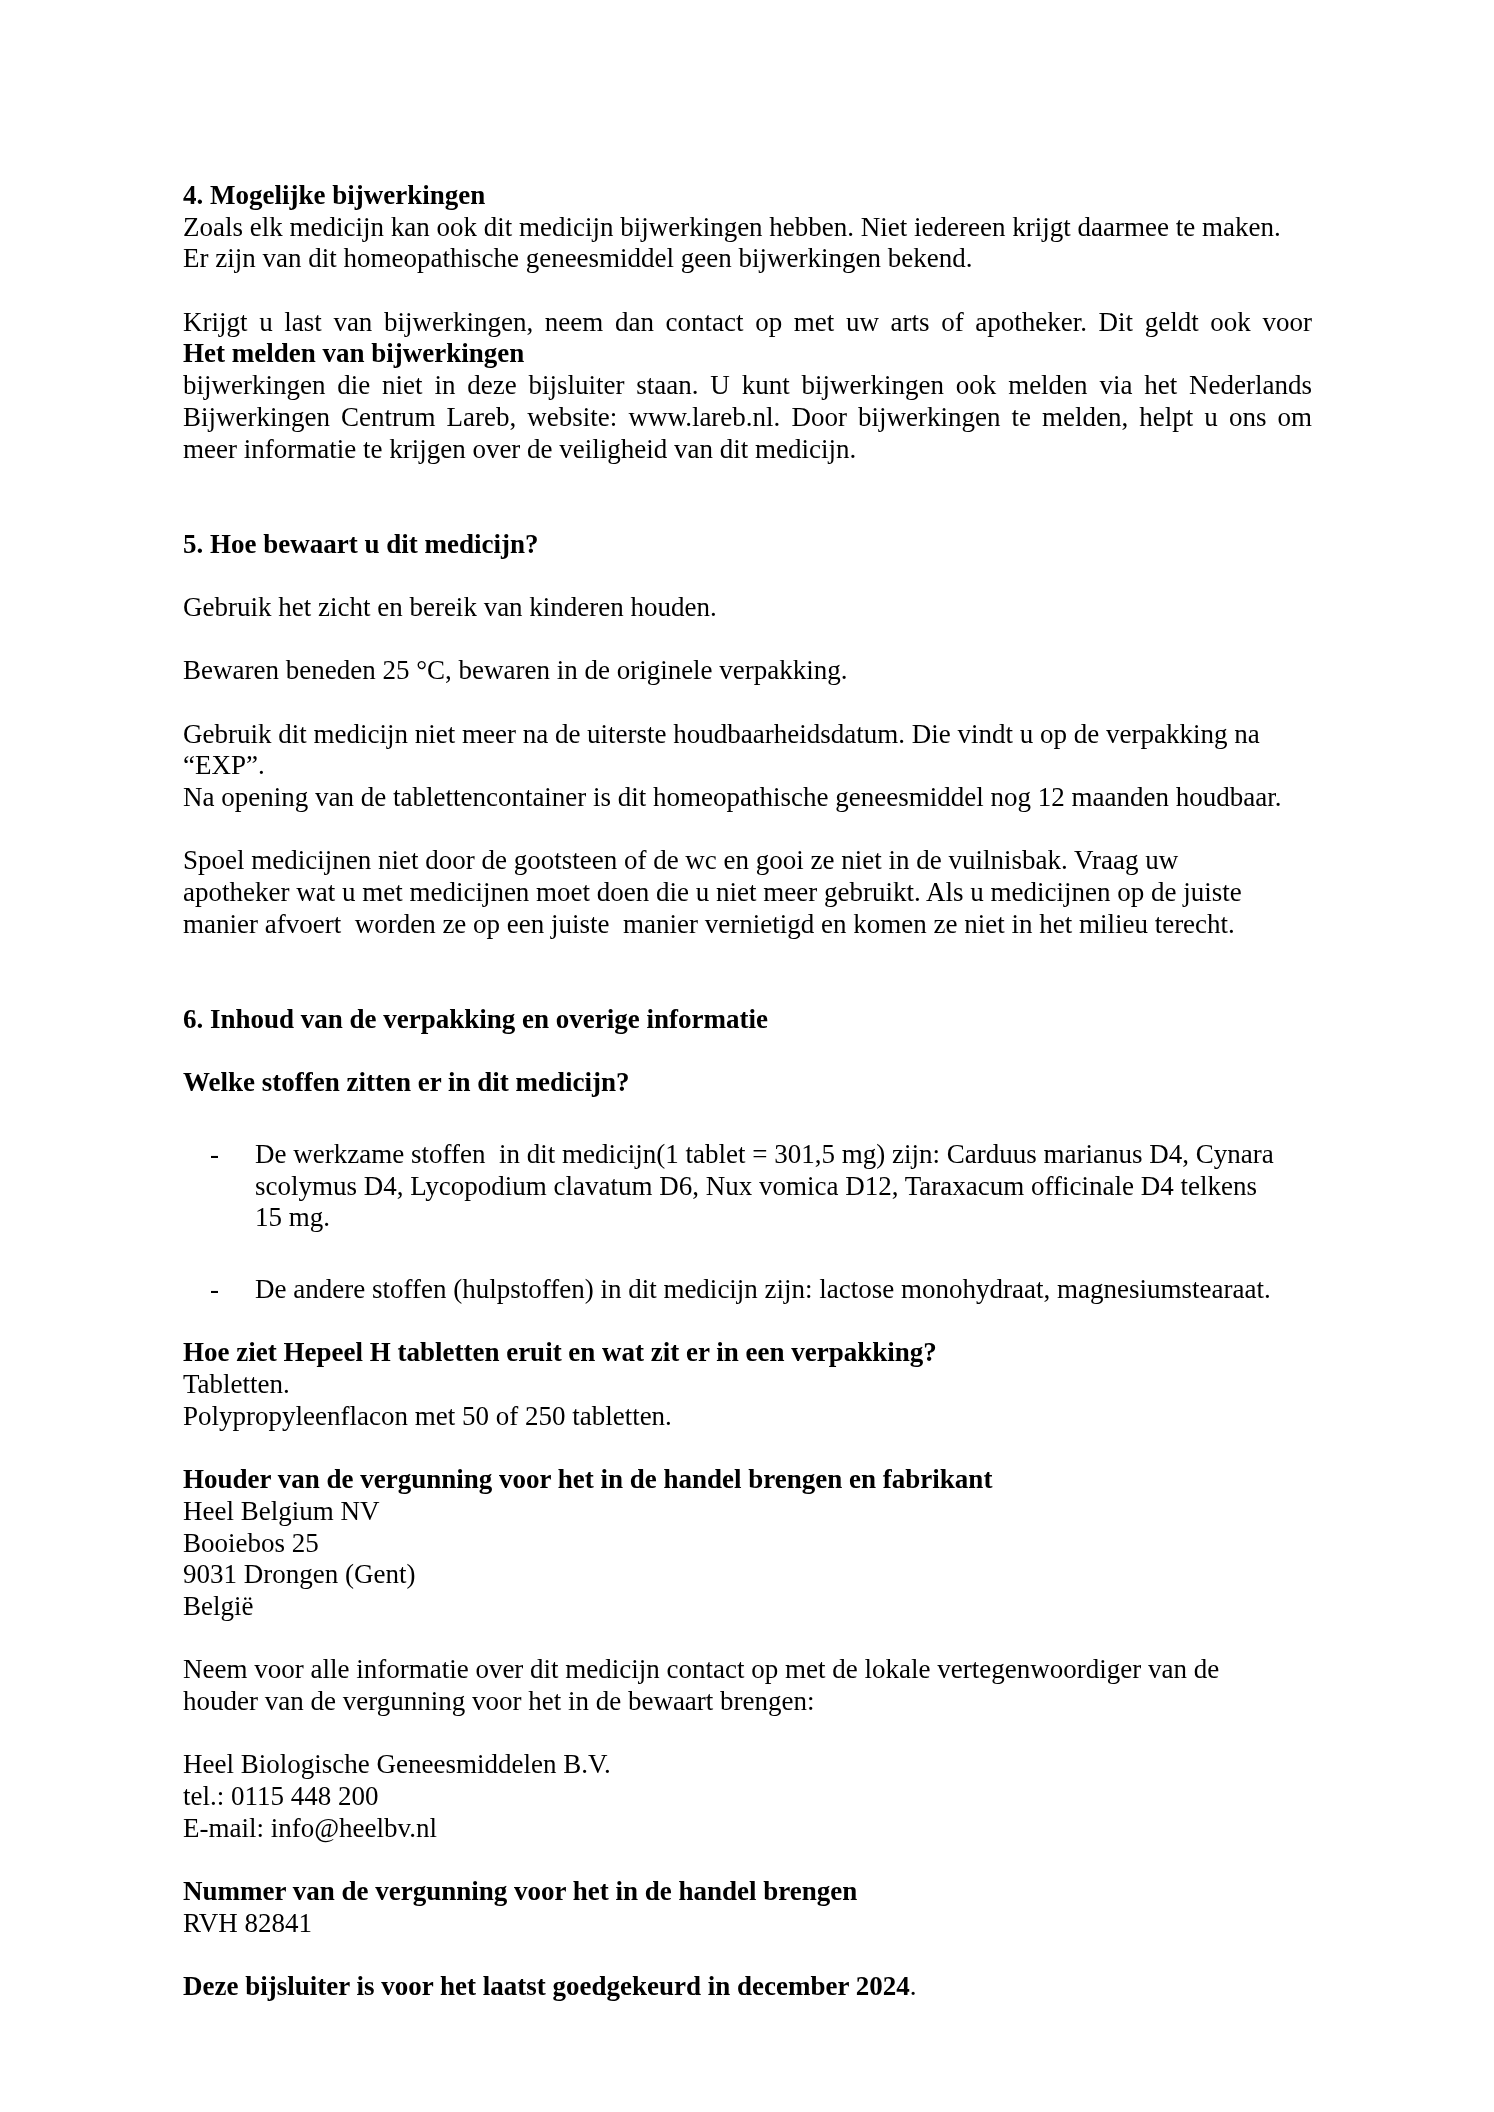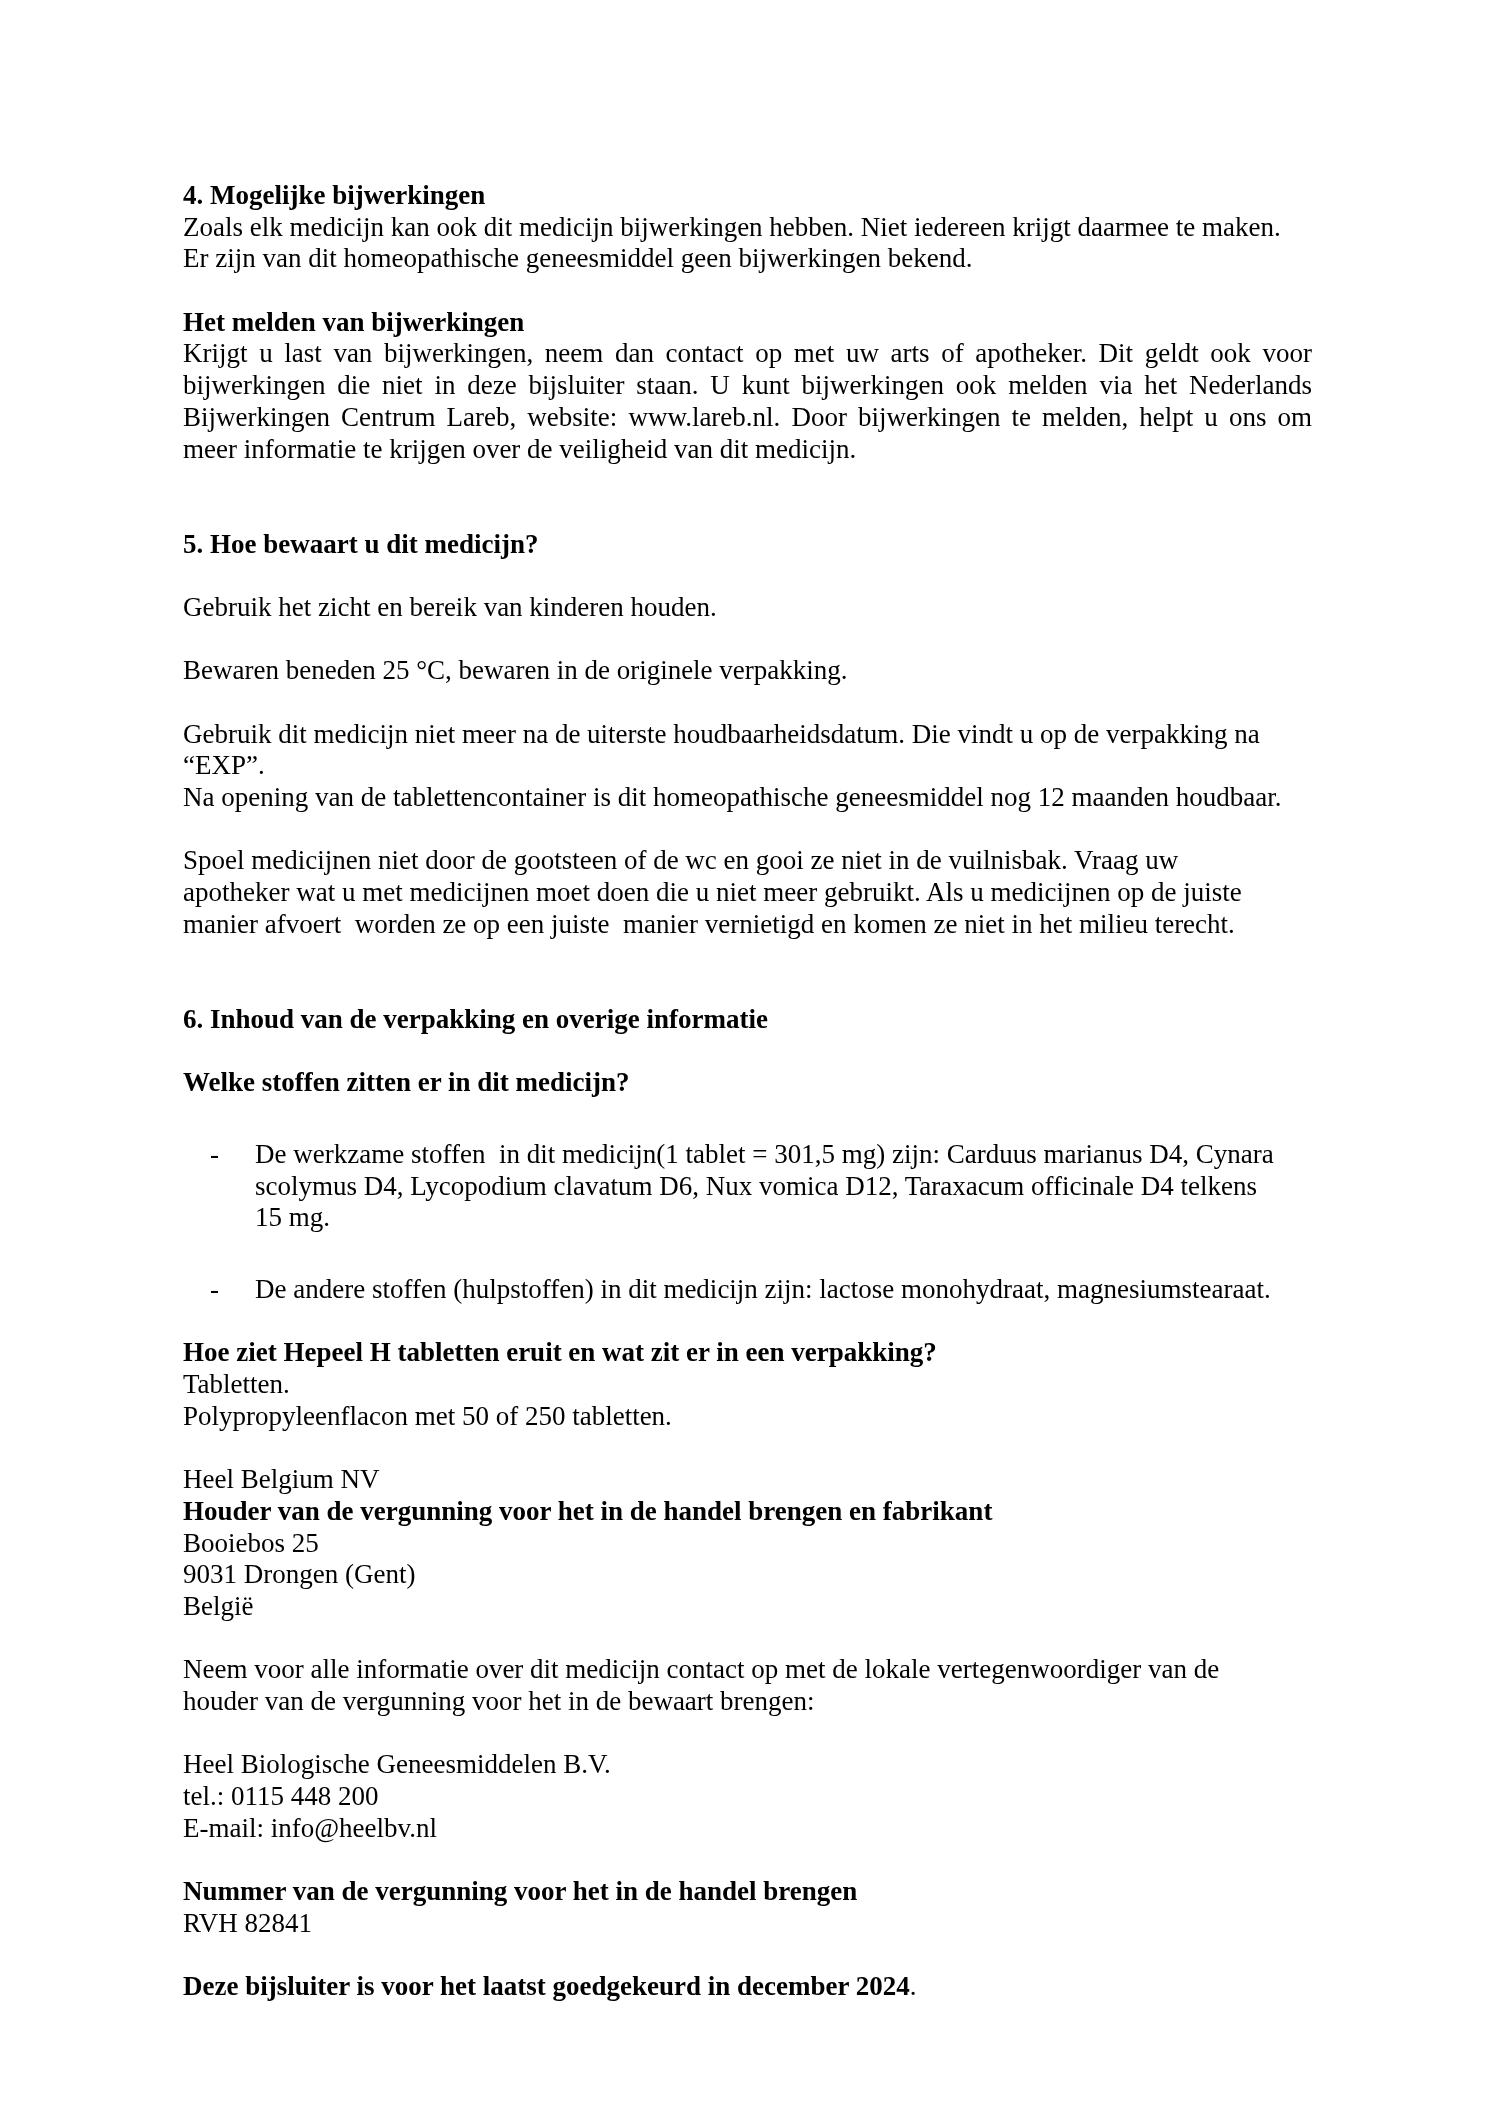--- a/index.html
+++ b/index.html
@@ -34,22 +34,22 @@
 </head>
 <body>
 
 <div class="page">
 
   <div class="line bold">4. Mogelijke bijwerkingen</div>
   <div class="line">Zoals elk medicijn kan ook dit medicijn bijwerkingen hebben. Niet iedereen krijgt daarmee te maken.</div>
   <div class="line">Er zijn van dit homeopathische geneesmiddel geen bijwerkingen bekend.</div>
   <div class="line blank"></div>
 
+  <div class="line just">Krijgt u last van bijwerkingen, neem dan contact op met uw arts of apotheker. Dit geldt ook voor</div>
   <div class="line bold">Het melden van bijwerkingen</div>
-  <div class="line just">Krijgt u last van bijwerkingen, neem dan contact op met uw arts of apotheker. Dit geldt ook voor</div>
   <div class="line just">bijwerkingen die niet in deze bijsluiter staan. U kunt bijwerkingen ook melden via het Nederlands</div>
   <div class="line just">Bijwerkingen Centrum Lareb, website: www.lareb.nl. Door bijwerkingen te melden, helpt u ons om</div>
   <div class="line">meer informatie te krijgen over de veiligheid van dit medicijn.</div>
   <div class="line blank"></div>
   <div class="line blank"></div>
 
   <div class="line bold">5. Hoe bewaart u dit medicijn?</div>
   <div class="line blank"></div>
   <div class="line">Gebruik het zicht en bereik van kinderen houden.</div>
   <div class="line blank"></div>
@@ -73,22 +73,22 @@
   <div class="line bullet-cont">scolymus D4, Lycopodium clavatum D6, Nux vomica D12, Taraxacum officinale D4 telkens</div>
   <div class="line bullet-cont">15 mg.</div>
   <div class="line bullet-first"><span class="dash">-</span><span>De andere stoffen (hulpstoffen) in dit medicijn zijn: lactose monohydraat, magnesiumstearaat.</span></div>
   <div class="line blank"></div>
 
   <div class="line bold">Hoe ziet Hepeel H tabletten eruit en wat zit er in een verpakking?</div>
   <div class="line">Tabletten.</div>
   <div class="line">Polypropyleenflacon met 50 of 250 tabletten.</div>
   <div class="line blank"></div>
 
+  <div class="line bold">Houder van de vergunning voor het in de handel brengen en fabrikant</div>
   <div class="line">Heel Belgium NV</div>
-  <div class="line bold">Houder van de vergunning voor het in de handel brengen en fabrikant</div>
   <div class="line">Booiebos 25</div>
   <div class="line">9031 Drongen (Gent)</div>
   <div class="line">België</div>
   <div class="line blank"></div>
 
   <div class="line">Neem voor alle informatie over dit medicijn contact op met de lokale vertegenwoordiger van de</div>
   <div class="line">houder van de vergunning voor het in de bewaart brengen:</div>
   <div class="line blank"></div>
 
   <div class="line">Heel Biologische Geneesmiddelen B.V.</div>

